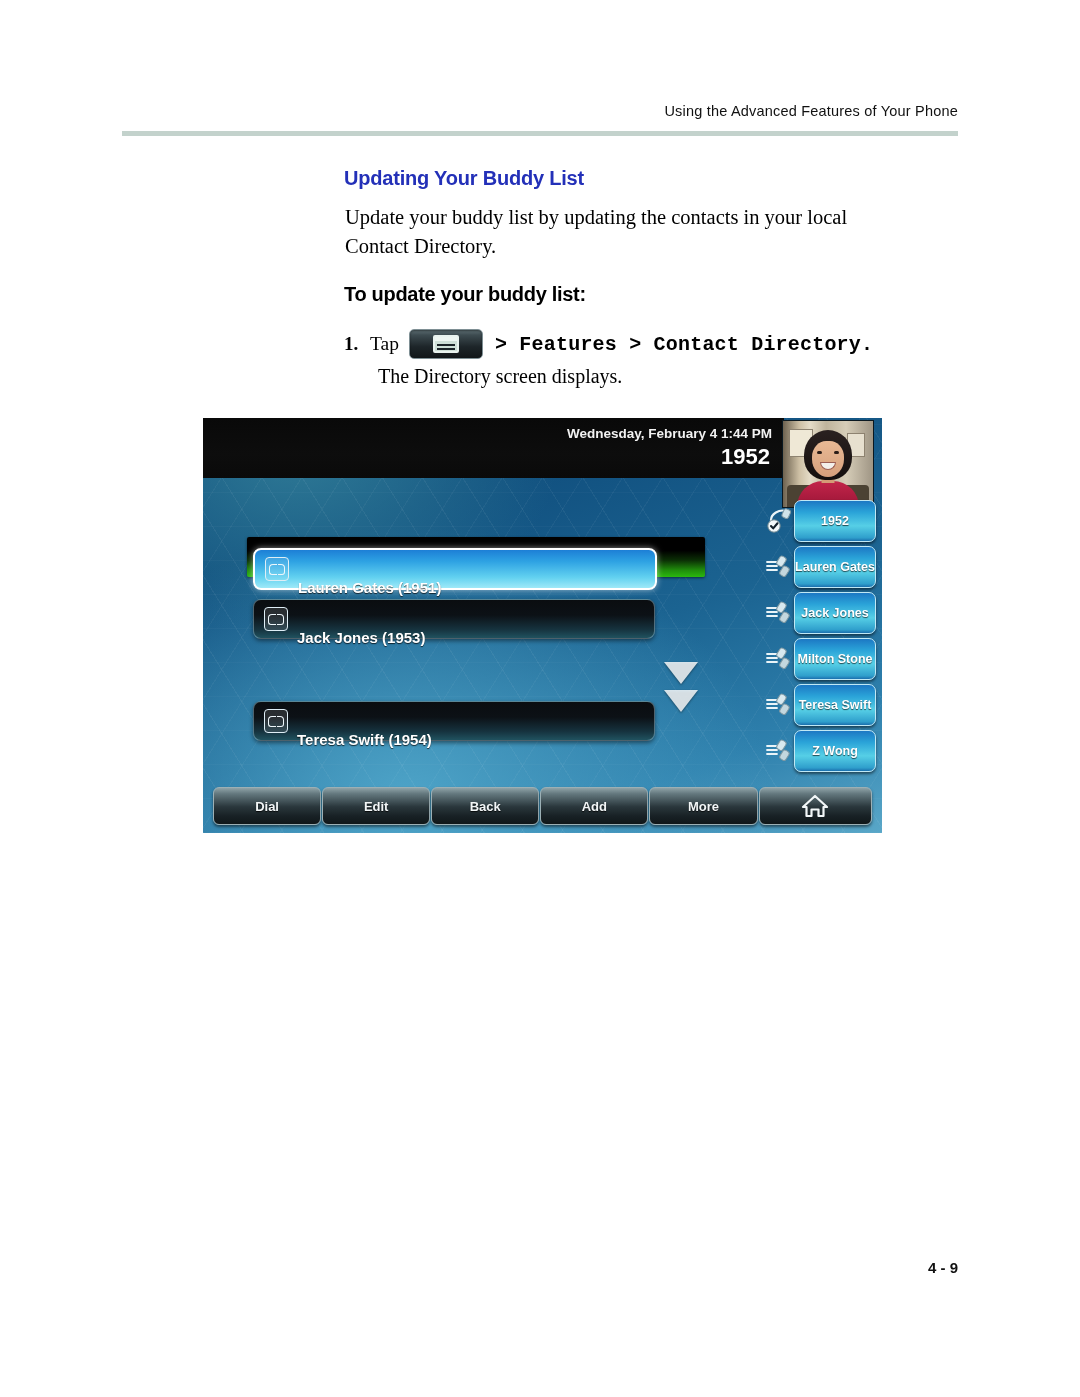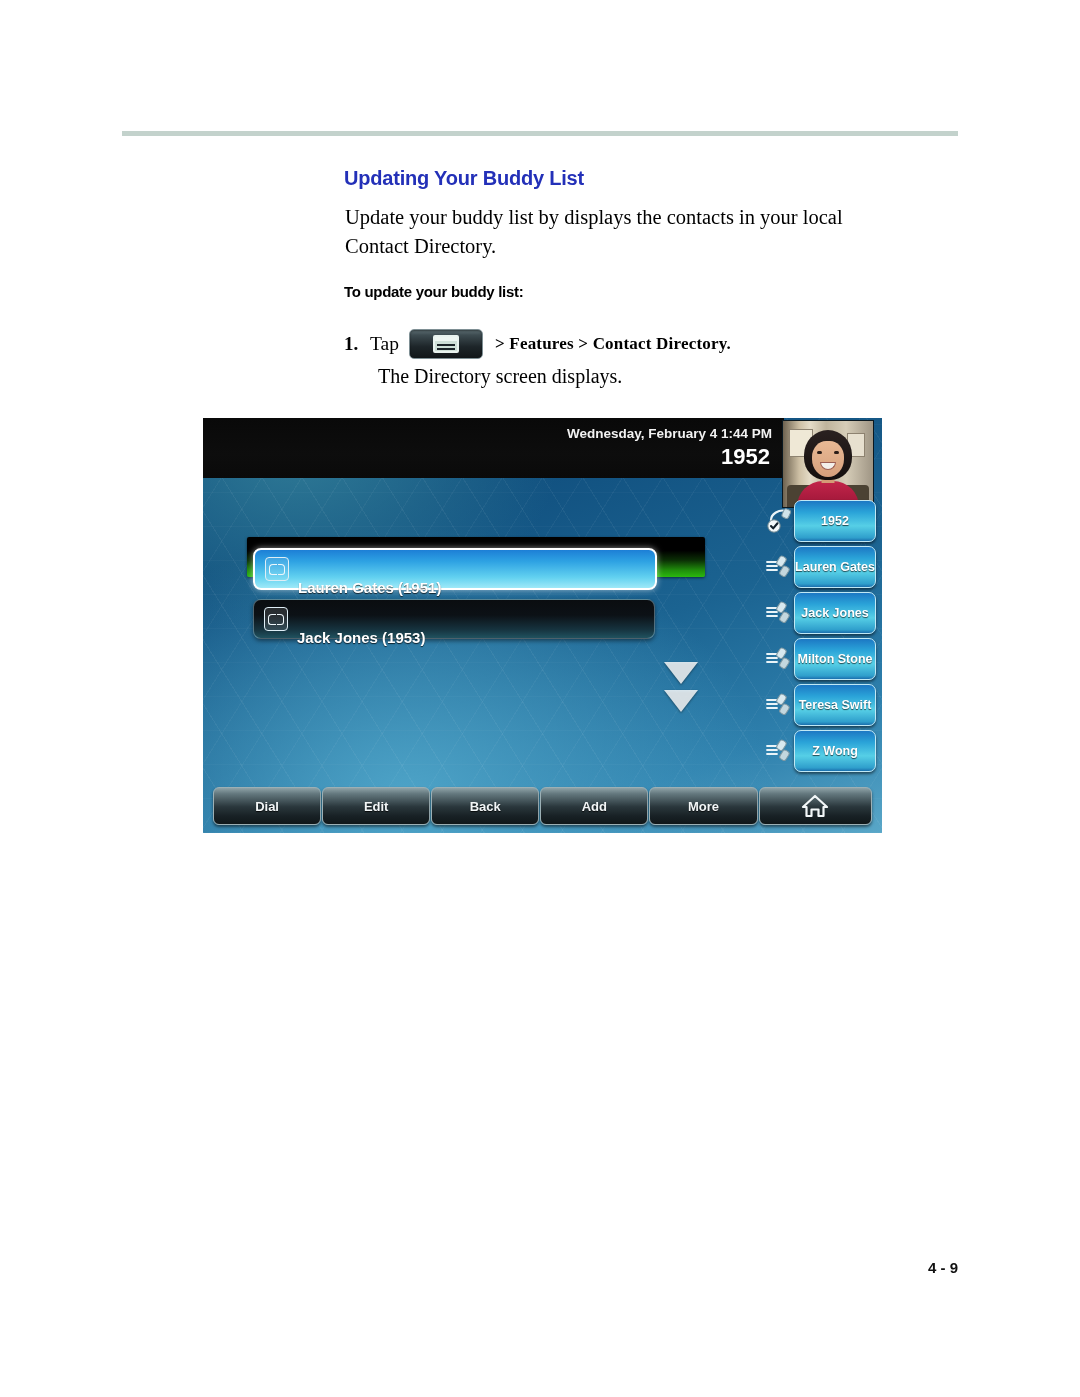--- a/index.html
+++ b/index.html
@@ -29,21 +29,21 @@
     font-weight:bold;font-size:20px;color:#2330b8;
     letter-spacing:-0.2px;
   }
   .para{
     position:absolute;left:345px;top:203px;width:520px;
     font-size:20.5px;line-height:29px;color:#000;
   }
   .h2{
     position:absolute;left:344px;top:283px;
     font-family:"Liberation Sans", sans-serif;
-    font-weight:bold;font-size:15px;color:#000;
+    font-weight:bold;font-size:20px;color:#000;
     letter-spacing:-0.3px;
   }
   .step{
     position:absolute;left:344px;top:326px;width:560px;
     height:36px;display:flex;align-items:center;
   }
   .step-num{
     font-family:"Liberation Serif", serif;font-weight:bold;
     font-size:19px;color:#000;width:26px;
   }
@@ -61,22 +61,22 @@
     background:#cfe0d8;position:relative;box-sizing:border-box;
   }
   .menu-btn .glyph:before{
     content:"";position:absolute;left:0;right:0;top:0;height:4px;background:#eef6f2;
   }
   .menu-btn .glyph:after{
     content:"";position:absolute;left:2px;right:2px;top:7px;height:2px;
     background:#1d2529;box-shadow:0 4px 0 #1d2529;
   }
   .step-rest{
-    font-family:Liberation Serif, serif;font-weight:bold;
-    font-size:17px;color:#000;letter-spacing:.2px;
+    font-family:Liberation Mono, monospace;font-weight:bold;
+    font-size:20px;color:#000;letter-spacing:.2px;
   }
   .step-note{
     position:absolute;left:378px;top:365px;
     font-size:20px;color:#000;
   }
 
   
   .phone{
     position:absolute;left:203px;top:418px;width:679px;height:415px;
     overflow:hidden;
@@ -240,24 +240,25 @@
     position:absolute;right:122px;top:1259px;
     font-family:"Liberation Sans", sans-serif;font-weight:bold;
     font-size:15px;color:#111;
   }
 </style>
 </head>
 <body>
 
 <div class="page">
 
+  <div class="running-head">Using the Advanced Features of Your Phone</div>
   <div class="head-rule"></div>
 
   <div class="h1">Updating Your Buddy List</div>
-  <div class="para">Update your buddy list by displays the contacts in your local Contact Directory.</div>
+  <div class="para">Update your buddy list by updating the contacts in your local Contact Directory.</div>
   <div class="h2">To update your buddy list:</div>
 
   <div class="step">
     <div class="step-num">1.</div>
     <div class="step-tap">Tap</div>
     <div class="menu-btn">
       <div class="glyph"></div>
     </div>
     <div class="step-rest">&gt; Features &gt; Contact Directory.</div>
   </div>
@@ -290,20 +291,24 @@
     </div>
 
     <div class="contact sel" style="top:130px">
       <div class="bookicon"></div>
       <div class="cname">Lauren Gates (1951)</div>
     </div>
     <div class="contact" style="top:181px">
       <div class="bookicon"></div>
       <div class="cname">Jack Jones (1953)</div>
     </div>
+    <div class="contact" style="top:283px">
+      <div class="bookicon"></div>
+      <div class="cname">Teresa Swift (1954)</div>
+    </div>
 
     <div class="arrows">
       <div class="arrow"></div>
       <div class="arrow"></div>
     </div>
 
     <div class="linekeys">
       <div class="linekey">
         <svg class="handset" viewBox="0 0 26 26">
           <path d="M20 4 C13 2 5 7 5 13 C5 17 8 20 12 20" fill="none" stroke="#eaf4f8" stroke-width="2.2" stroke-linecap="round"></path>

